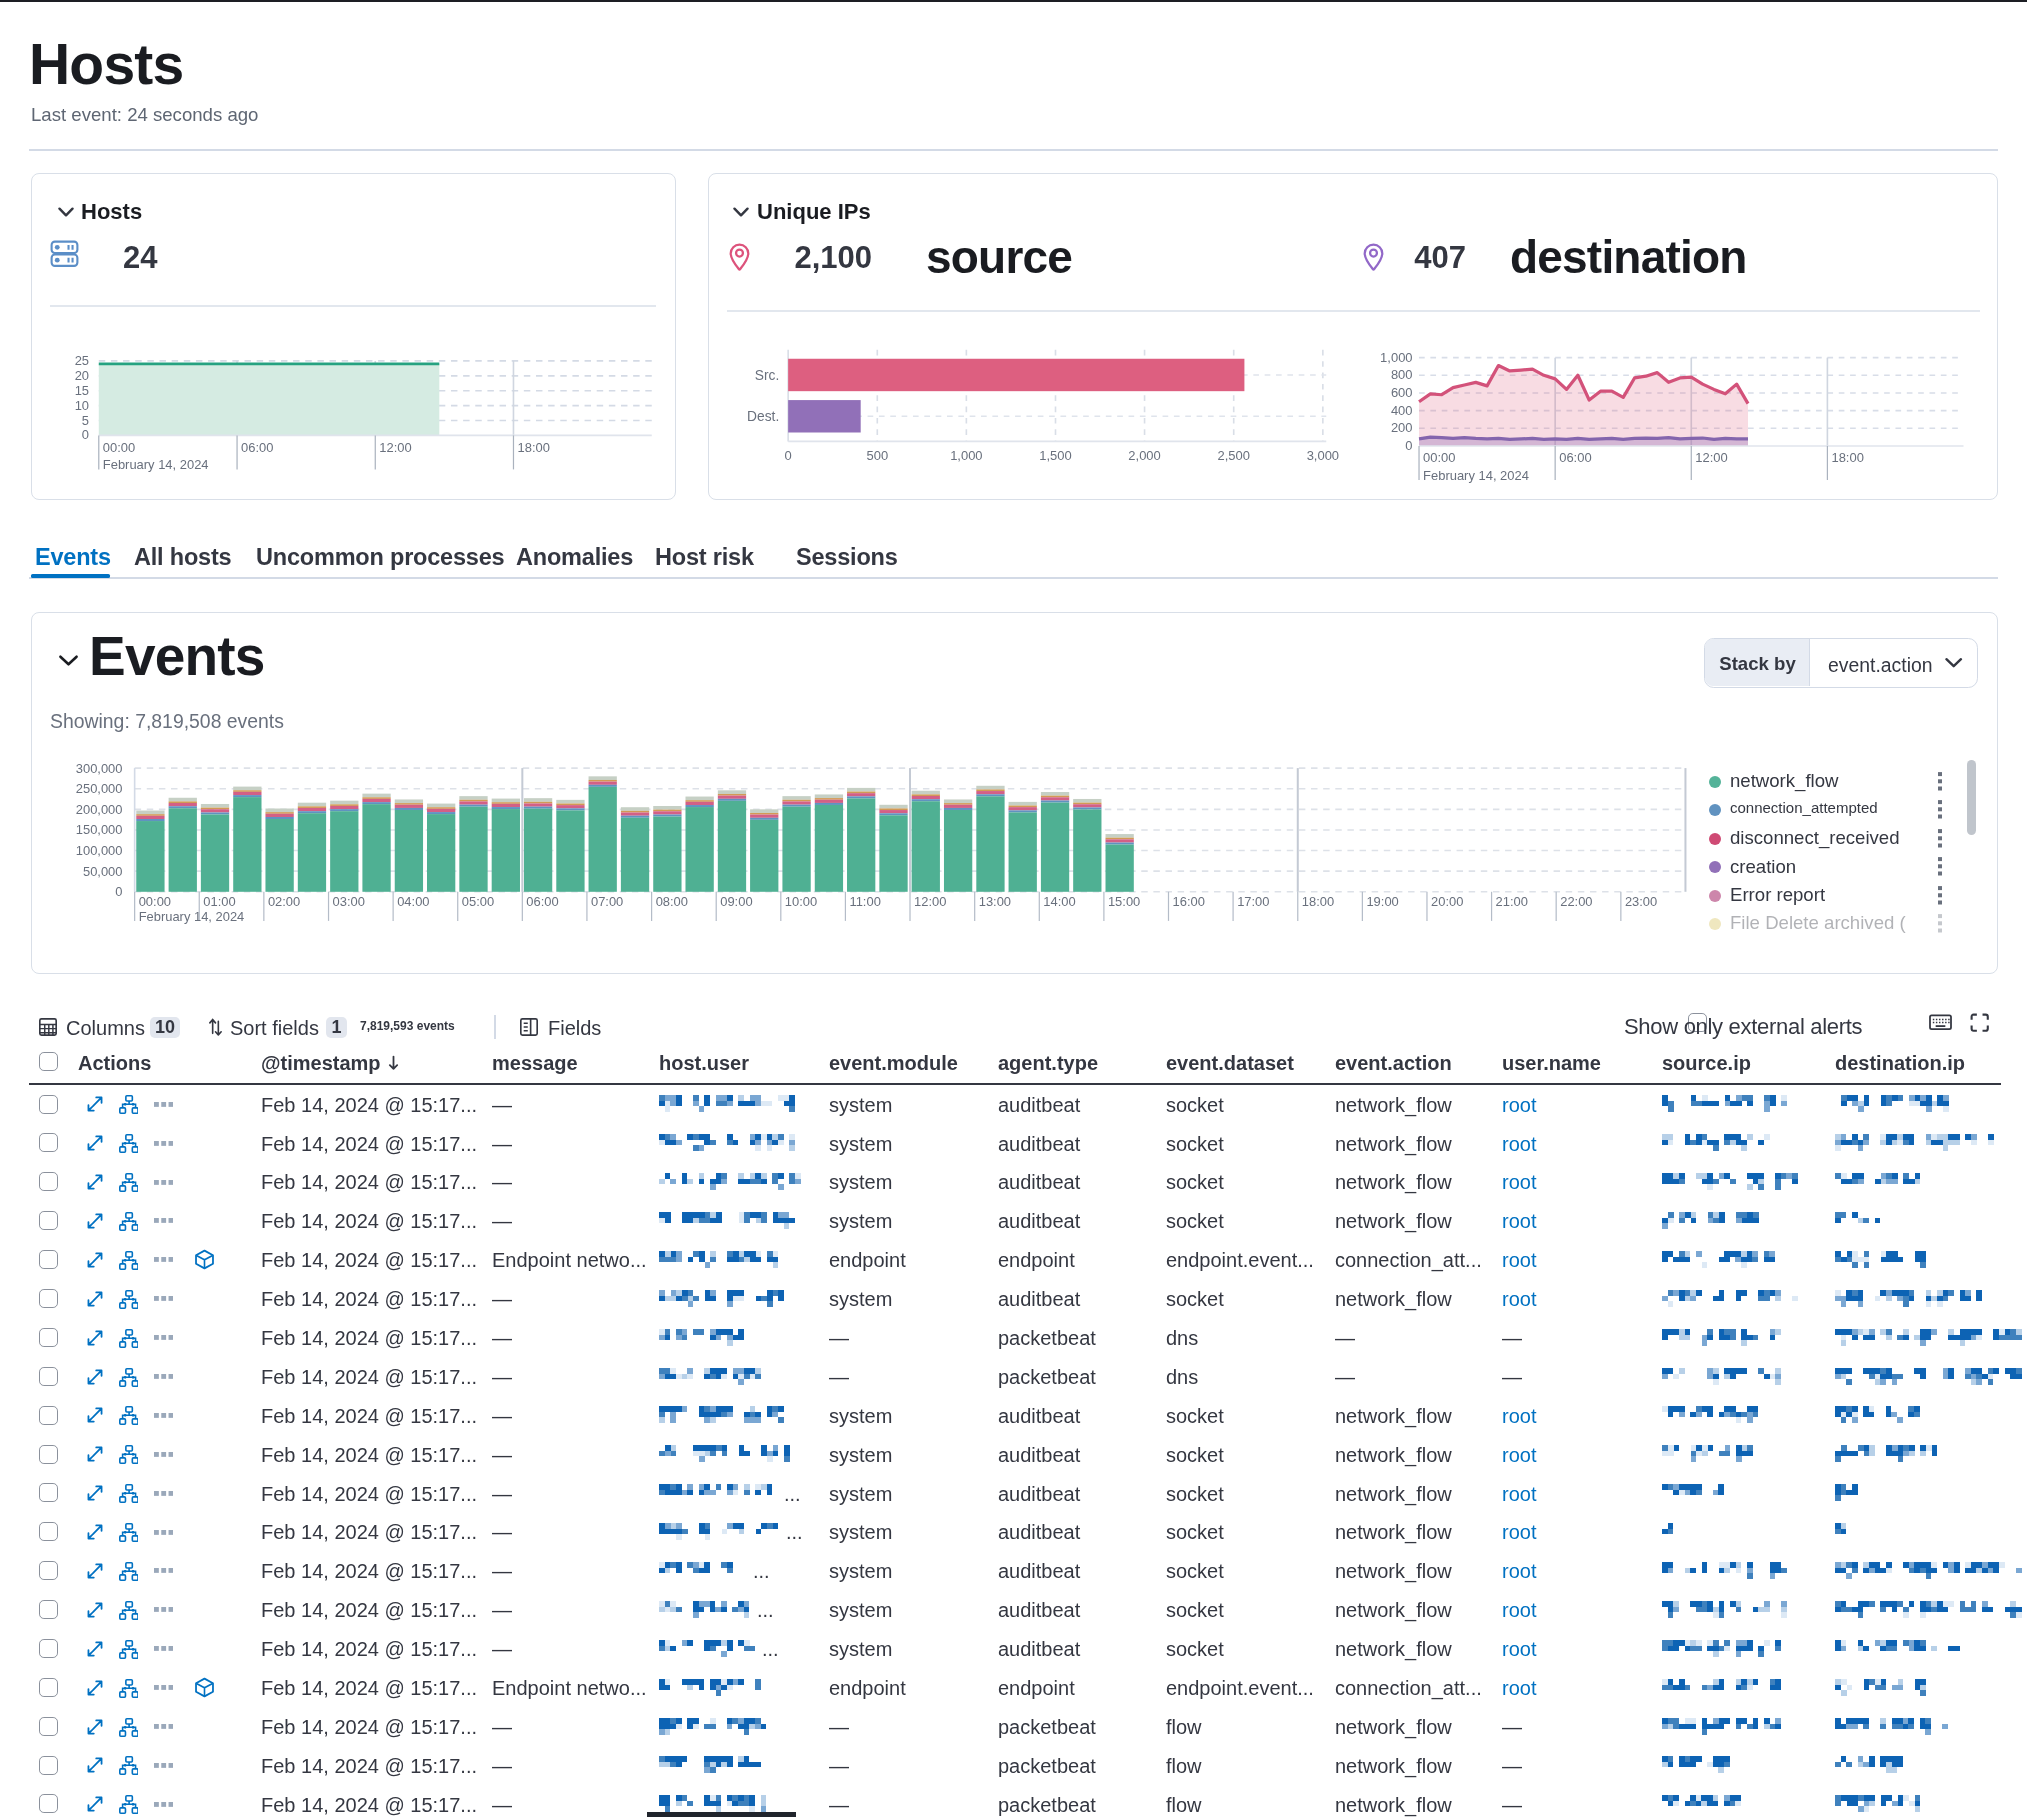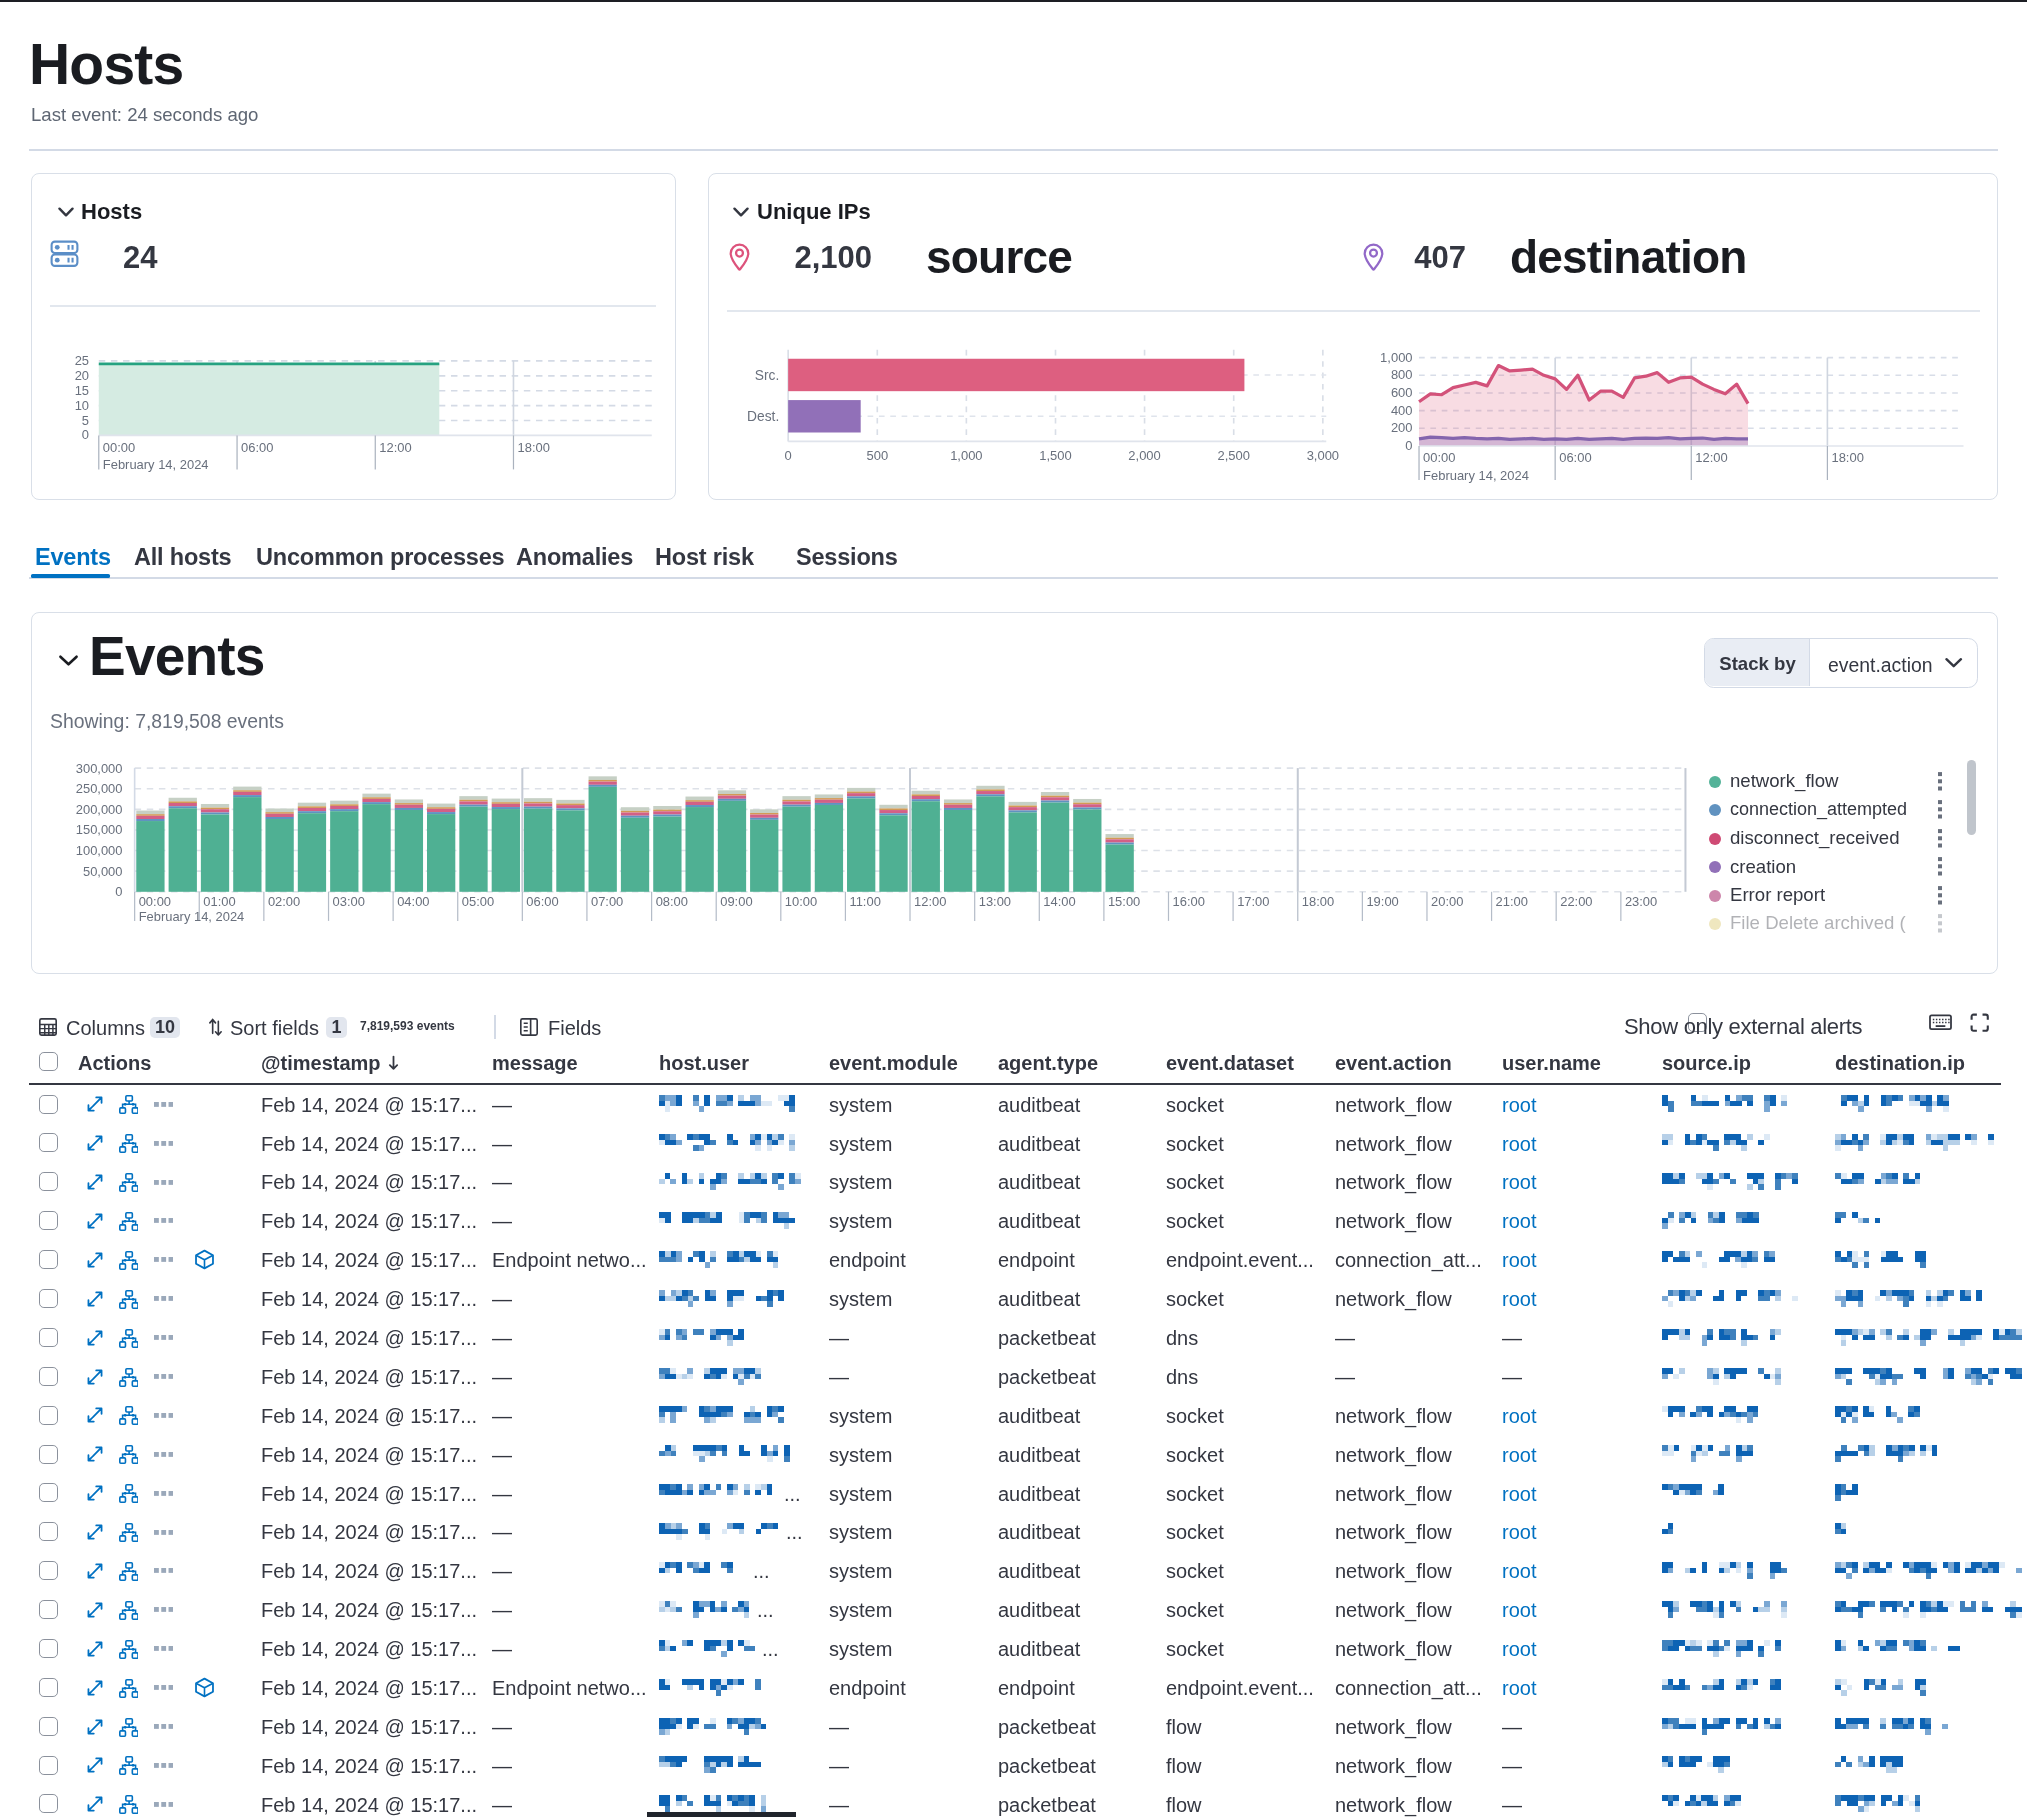--- a/index.html
+++ b/index.html
@@ -379,21 +379,21 @@
 <div class="abs" style="left:1709px;top:776px;width:12px;height:12px;border-radius:50%;background:#54b399;opacity:1"></div>
 <div class="abs" style="left:1730px;top:770px;font-size:18.6px;color:#343741;opacity:1;white-space:nowrap;max-width:235px;overflow:hidden">network_flow</div>
 <div style="position:absolute;left:1938px;top:772px;opacity:1">
       <svg style="position:absolute;left:0px;top:0px" width="4" height="18.6" viewBox="0 0 5 23" xmlns="http://www.w3.org/2000/svg">
         <rect x="0" y="0" width="5" height="5" fill="#69707d"></rect>
         <rect x="0" y="9" width="5" height="5" fill="#69707d"></rect>
         <rect x="0" y="18" width="5" height="5" fill="#69707d"></rect>
       </svg>
     </div>
 <div class="abs" style="left:1709px;top:804px;width:12px;height:12px;border-radius:50%;background:#6092c0;opacity:1"></div>
-<div class="abs" style="left:1730px;top:799px;font-size:18px;color:#343741;opacity:1;white-space:nowrap;max-width:235px;overflow:hidden">connection_attempted</div>
+<div class="abs" style="left:1730px;top:799px;font-size:15px;color:#343741;opacity:1;white-space:nowrap;max-width:235px;overflow:hidden">connection_attempted</div>
 <div style="position:absolute;left:1938px;top:800px;opacity:1">
       <svg style="position:absolute;left:0px;top:0px" width="4" height="18.6" viewBox="0 0 5 23" xmlns="http://www.w3.org/2000/svg">
         <rect x="0" y="0" width="5" height="5" fill="#69707d"></rect>
         <rect x="0" y="9" width="5" height="5" fill="#69707d"></rect>
         <rect x="0" y="18" width="5" height="5" fill="#69707d"></rect>
       </svg>
     </div>
 <div class="abs" style="left:1709px;top:833px;width:12px;height:12px;border-radius:50%;background:#cf4a74;opacity:1"></div>
 <div class="abs" style="left:1730px;top:827px;font-size:18.6px;color:#343741;opacity:1;white-space:nowrap;max-width:235px;overflow:hidden">disconnect_received</div>
 <div style="position:absolute;left:1938px;top:829px;opacity:1">

